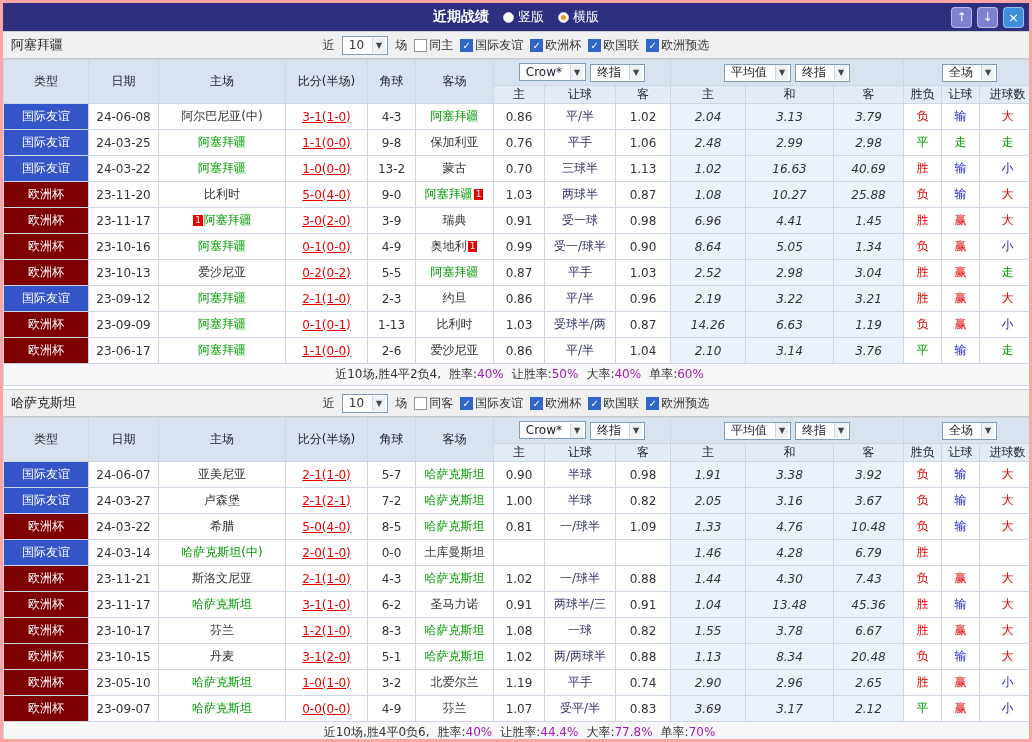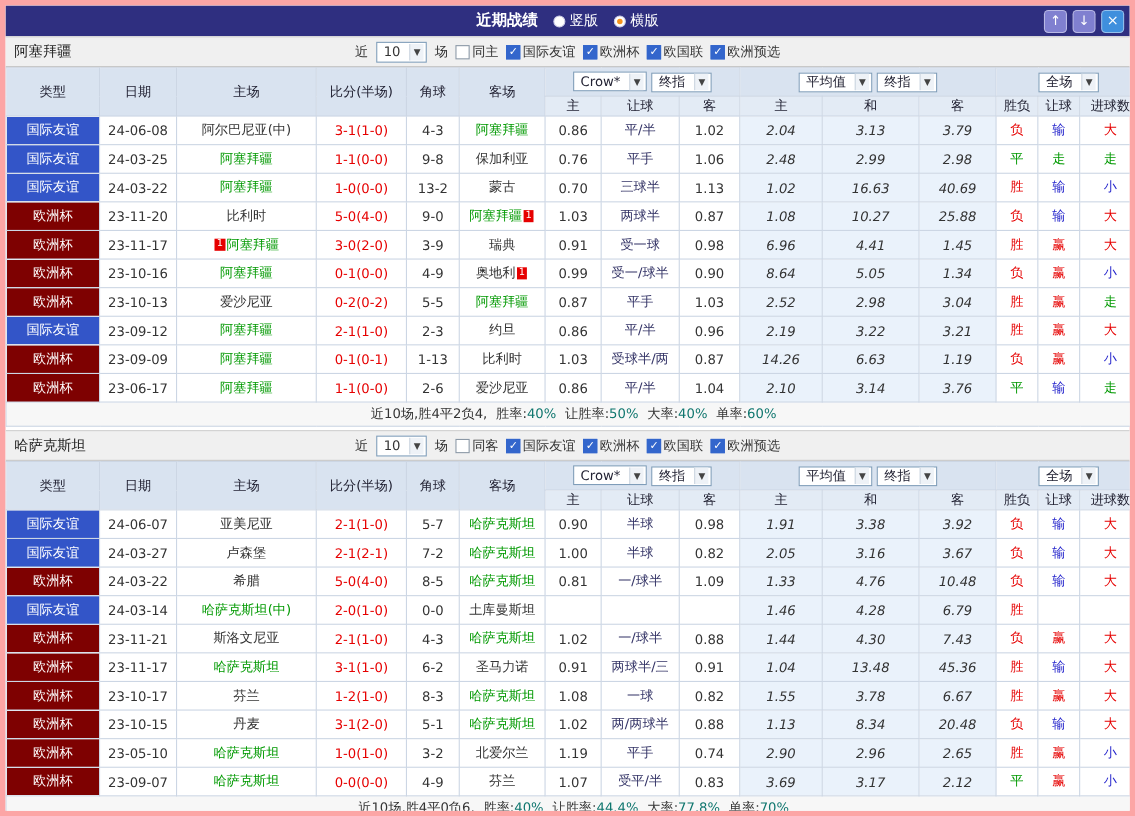--- a/index.html
+++ b/index.html
@@ -1,18 +1,18 @@
 <!DOCTYPE html>
 <html style="--titlebar-bg: #2f2f80; --friendly-bg: #3355c8; --eurocup-bg: #7e0101; --team-green: #009900; --score-red: #e60000; --result-red: #e60000; --result-blue: #2626cc; --result-green: #009900; --handicap-text: #333366; --header-bg: #d9e3f0; --subheader-bg: #e3ebf5; --avg-col-bg: #eaf2fb; --control-bg: #f0f0f0; --up-down-btn-bg: #8080d0; --close-btn-bg: #3f8fdd; --radio-selected: #f7941d; --checkbox-checked: #3366cc;"><head>
 <meta charset="utf-8">
 <style>
   * { margin:0; padding:0; box-sizing:border-box; }
   html,body { background:#ffffff; }
   body { font-family:"DejaVu Sans","Liberation Sans",sans-serif; font-size:12px; color:#333; }
-  .window { width:1032px; height:742px; border:5px solid #fca5a5; background:#fff; overflow:hidden; }
+  .window { width:1032px; height:742px; border:3px solid #fca5a5; background:#fff; overflow:hidden; }
 
   
   .titlebar { height:28px; background:var(--titlebar-bg,#2f2f80); color:#fff;
               display:flex; align-items:center; justify-content:center; position:relative; }
   .title-cluster { display:flex; align-items:center; gap:14px; }
   .title { font-weight:bold; font-size:14px; }
   .radio-group { display:inline-flex; align-items:center; gap:14px; font-size:13px; }
   .radio { display:inline-flex; align-items:center; gap:4px; cursor:pointer; }
   .radio .circle { width:11px; height:11px; border-radius:50%; background:#fff; border:1px solid #cfcfe8; position:relative; display:inline-block; }
   .radio.selected .circle::after { content:""; position:absolute; left:2px; top:2px; right:2px; bottom:2px;
@@ -39,34 +39,34 @@
   
   table { width:100%; border-collapse:collapse; table-layout:fixed; font-size:12px; }
   th, td { border:1px solid #ccd6e4; text-align:center; overflow:hidden; white-space:nowrap; }
   thead tr.h1 th { height:26px; background:var(--header-bg,#d9e3f0); font-weight:normal; color:#223; }
   thead tr.h2 th { height:18px; background:var(--subheader-bg,#e3ebf5); font-weight:normal; color:#223; }
   thead .select { height:18px; }
   tbody td { height:26px; }
   td.comp { color:#fff; }
   td.comp.friendly { background:var(--friendly-bg,#3355c8); }
   td.comp.eurocup  { background:var(--eurocup-bg,#7e0101); }
-  td.score { color:var(--score-red,#e60000); }
+  td.score { color:var(--score-red,#e60000);text-decoration:underline; }
   td.handicap { color:var(--handicap-text,#333366); }
   td.avgcol { background:var(--avg-col-bg,#eaf2fb);font-style:italic; }
   .team-green { color:var(--team-green,#009900); }
   .team-black { color:#333; }
   .badge { display:inline-block; background:#e60000; color:#fff; font-size:9px; line-height:11px;
            padding:0 2px; margin:0 1px; vertical-align:middle; }
   td.res.red { color:var(--result-red,#e60000); }
   td.res.blue { color:var(--result-blue,#2626cc); }
   td.res.green { color:var(--result-green,#009900); }
   tfoot td.summary { height:22px; background:#f7f7f7; }
   .summary .sum-label { color:#333; margin-left:8px; }
   .summary .sum-label.first { margin-left:0; }
-  .summary .sum-val { color:#0f766e;text-align:right; }
+  .summary .sum-val { color:#a21caf;text-align:right; }
 </style>
 </head>
 <body>
 
 <div class="window">
 
   <div class="titlebar">
     <div class="title-cluster">
       <span class="title">近期战绩</span>
       <span class="radio-group">

